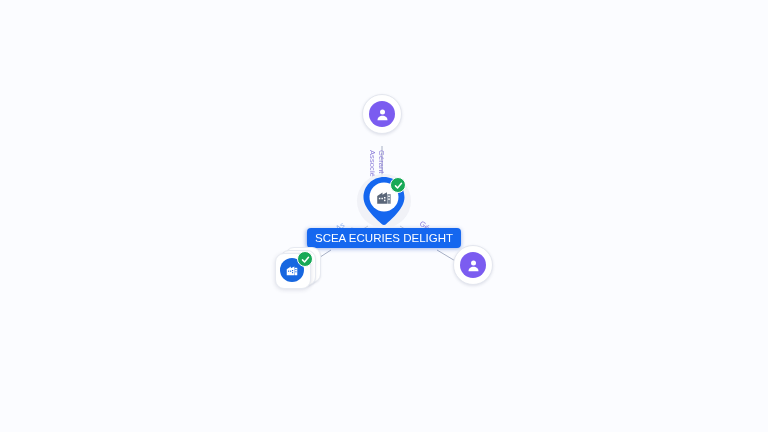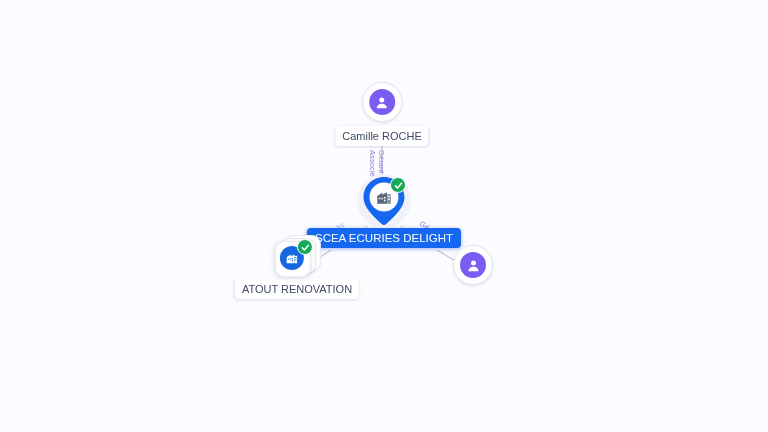--- a/index.html
+++ b/index.html
@@ -211,21 +211,20 @@
   <div class="node" style="left:382px; top:114px;">
     <div class="node-inner">
       <div class="avatar-wrap">
         <div class="avatar-disc">
           <svg width="15" height="15" viewBox="0 0 24 24" fill="#ffffff">
             <circle cx="12" cy="8" r="4"></circle>
             <path d="M4 21c0-4.4 3.6-7 8-7s8 2.6 8 7z"></path>
           </svg>
         </div>
       </div>
-      <div class="label-plain">Camille ROCHE</div>
     </div>
   </div>
 
   <div class="node" style="left:384px; top:212px;">
     <div class="node-inner">
       <div class="pin-wrap">
         <div class="pin-halo"></div>
         <svg class="pin-svg" width="46" height="50" viewBox="0 0 46 50">
           <path d="M23 1 C11.5 1 2.5 10 2.5 21.3 C2.5 32 14.5 42.5 21 48.3
                    C22.1 49.3 23.9 49.3 25 48.3 C31.5 42.5 43.5 32 43.5 21.3
@@ -269,21 +268,20 @@
             <rect x="17.6" y="10.4" width="2.2" height="1.8" fill="#1767e0"></rect>
             <rect x="17.6" y="14.2" width="2.2" height="1.8" fill="#1767e0"></rect>
           </svg>
         </div>
         <div class="check-badge card-check">
           <svg width="9" height="9" viewBox="0 0 24 24" fill="none" stroke="#ffffff" stroke-width="4" stroke-linecap="round" stroke-linejoin="round">
             <polyline points="4,13 9.5,18.5 20,6"></polyline>
           </svg>
         </div>
       </div>
-      <div class="label-plain">ATOUT RENOVATION</div>
     </div>
   </div>
 
   <div class="node" style="left:473px; top:265px;">
     <div class="node-inner">
       <div class="avatar-wrap">
         <div class="avatar-disc">
           <svg width="15" height="15" viewBox="0 0 24 24" fill="#ffffff">
             <circle cx="12" cy="8" r="4"></circle>
             <path d="M4 21c0-4.4 3.6-7 8-7s8 2.6 8 7z"></path>

